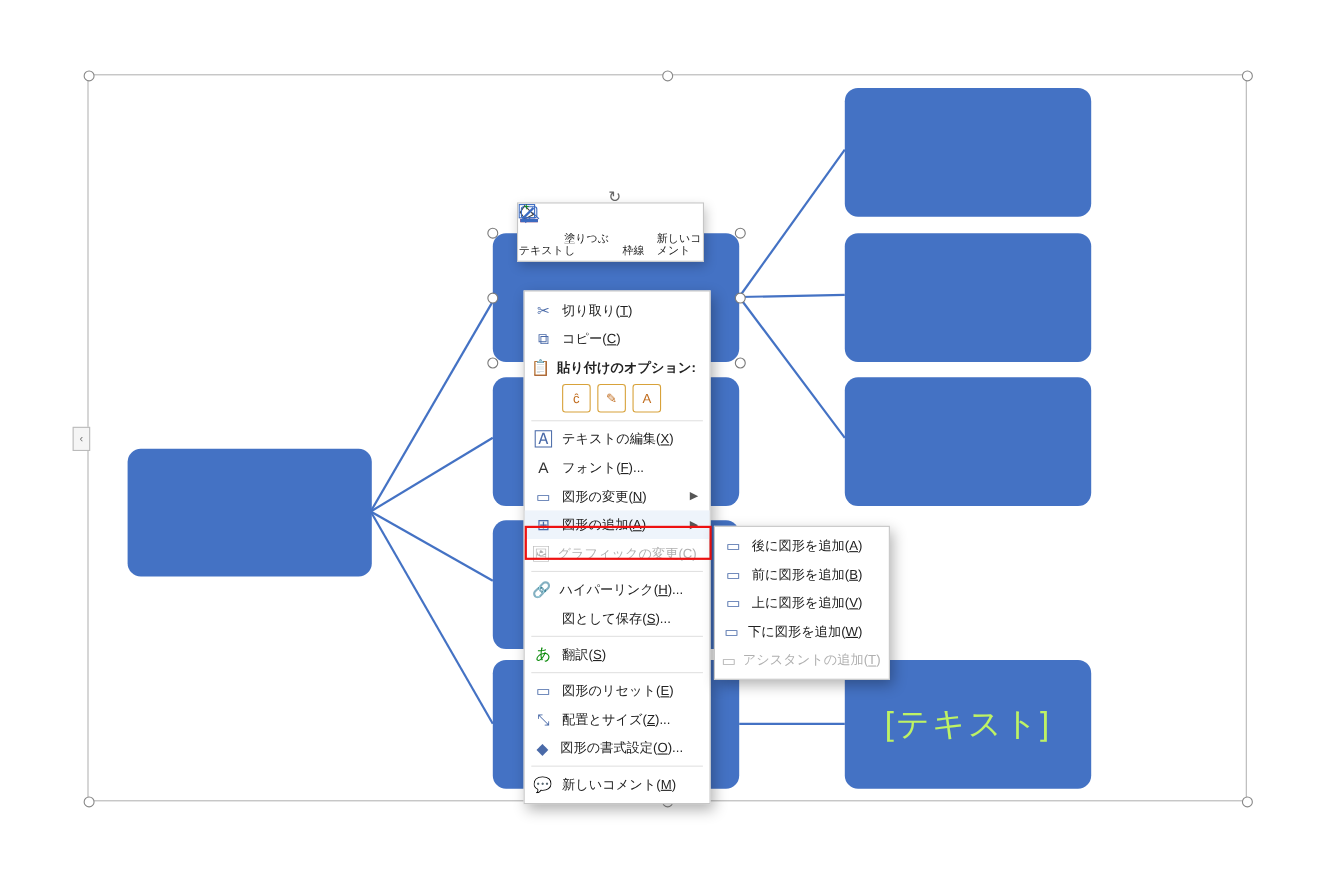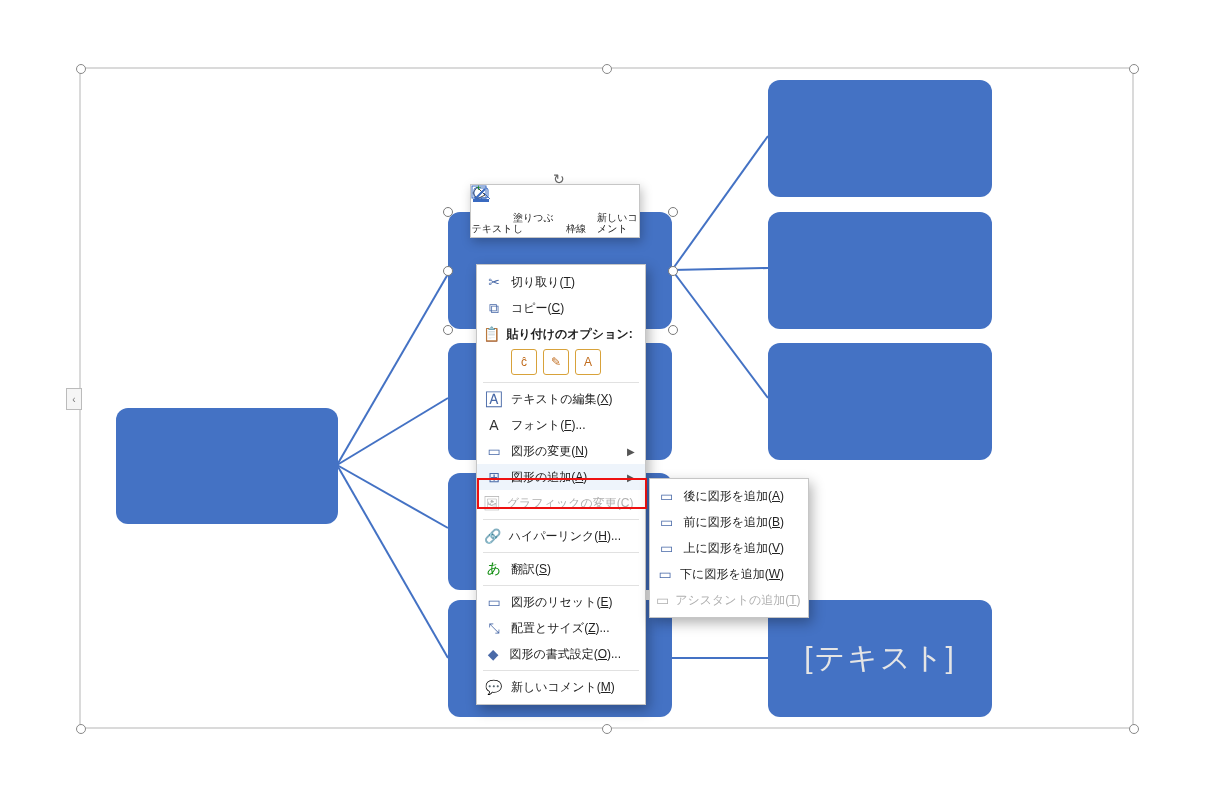--- a/index.html
+++ b/index.html
@@ -1,18 +1,18 @@
 <!DOCTYPE html>
 <html><head>
 <meta charset="utf-8">
 <style>
   html,body{margin:0;padding:0;width:1216px;height:804px;background:#fff;font-family:"Yu Gothic UI","Meiryo",sans-serif;font-size:12px;color:#222;overflow:hidden;}
   svg{position:absolute;left:0;top:0;pointer-events:none;}
   .shape{position:absolute;background:#4472c4;border-radius:12px;}
-  .shape-text{display:flex;align-items:center;justify-content:center;color:#e5e5e5;font-size:30px;letter-spacing:2px;}
+  .shape-text{display:flex;align-items:center;justify-content:center;color:#bef264;font-size:30px;letter-spacing:2px;}
   .handle{position:absolute;width:8px;height:8px;border:1px solid #888;background:#fff;border-radius:50%;}
   .side-tab{position:absolute;width:14px;height:20px;border:1px solid #bbb;background:#f5f5f5;display:flex;align-items:center;justify-content:center;font-size:10px;color:#777;}
 
   
   .ssel{position:absolute;}
   .ssel .h{position:absolute;width:8px;height:8px;background:#fff;border:1px solid #7a7a7a;border-radius:50%;}
   .rot{position:absolute;width:14px;height:14px;color:#666;font-size:14px;line-height:14px;}
 
   
   .mini{position:absolute;background:#fff;border:1px solid #c6c6c6;box-shadow:2px 4px 10px rgba(0,0,0,.25);display:flex;}
@@ -169,20 +169,24 @@
   <div class="row dis">
     <div class="ic">🖼</div>
     <div class="tx"><span>グラフィックの変更(<span class="u">C</span>)</span></div>
     <div class="ar">▶</div>
   </div>
   <div class="sep"></div>
   <div class="row">
     <div class="ic">🔗</div>
     <div class="tx"><span>ハイパーリンク(<span class="u">H</span>)...</span></div>
   </div>
+  <div class="row">
+    <div class="ic"></div>
+    <div class="tx"><span>図として保存(<span class="u">S</span>)...</span></div>
+  </div>
   <div class="sep"></div>
   <div class="row">
     <div class="ic" style="color:#0a8a0a;">あ</div>
     <div class="tx"><span>翻訳(<span class="u">S</span>)</span></div>
   </div>
   <div class="sep"></div>
   <div class="row">
     <div class="ic">▭</div>
     <div class="tx"><span>図形のリセット(<span class="u">E</span>)</span></div>
   </div>

